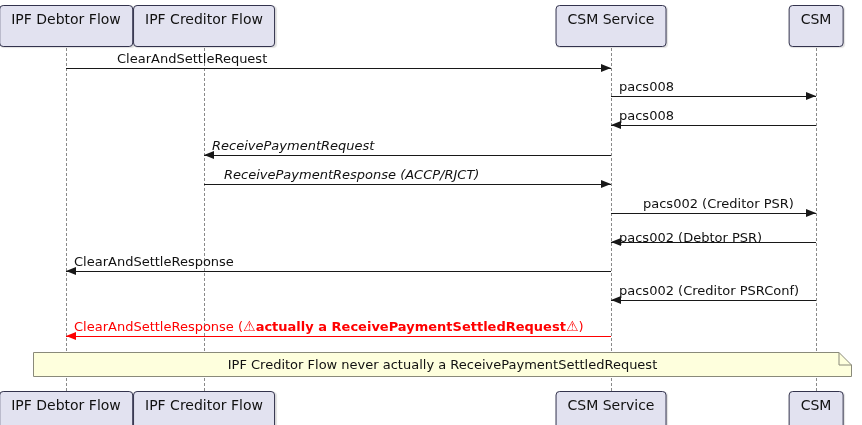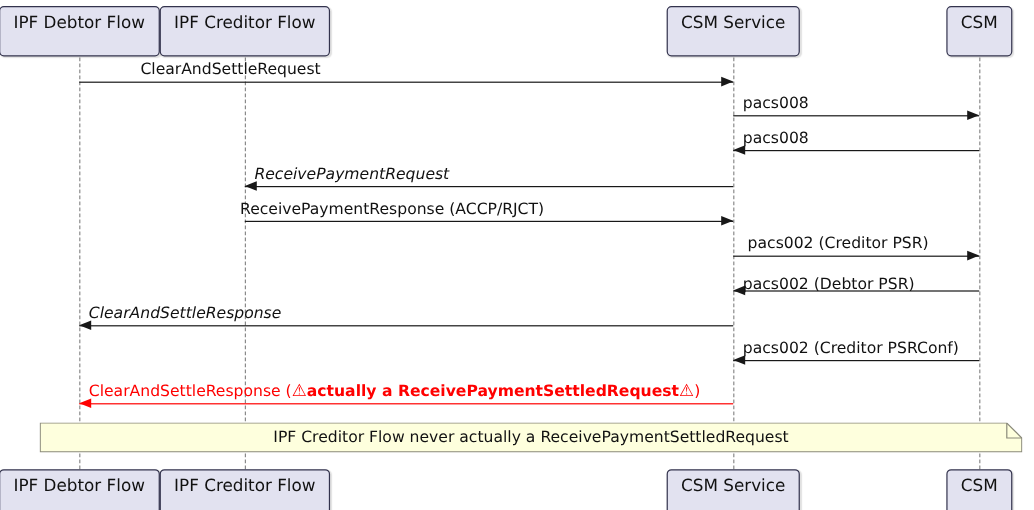--- a/index.html
+++ b/index.html
@@ -104,30 +104,30 @@
       <div class="arrowhead right" style="top: 92px; left: 806px;"></div>
       <div class="msg-label" style="left: 619px; top: 79px;">pacs008</div>
       <div class="msg-line" style="left: 611px; width: 205px; top: 125px;"></div>
       <div class="arrowhead left" style="top: 121px; left: 611px;"></div>
       <div class="msg-label" style="left: 619px; top: 108px;">pacs008</div>
       <div class="msg-line" style="left: 204px; width: 407px; top: 155px;"></div>
       <div class="arrowhead left" style="top: 151px; left: 204px;"></div>
       <div class="msg-label" style="left: 212px; top: 138px; font-style: italic;">ReceivePaymentRequest</div>
       <div class="msg-line" style="left: 204px; width: 407px; top: 184px;"></div>
       <div class="arrowhead right" style="top: 180px; left: 601px;"></div>
-      <div class="msg-label" style="left: 200px; top: 167px;">ReceivePaymentResponse (ACCP/RJCT)</div>
+      <div class="msg-label" style="left: 224px; top: 167px; font-style: italic;">ReceivePaymentResponse (ACCP/RJCT)</div>
       <div class="msg-line" style="left: 611px; width: 205px; top: 213px;"></div>
       <div class="arrowhead right" style="top: 209px; left: 806px;"></div>
-      <div class="msg-label" style="left: 623px; top: 196px;">pacs002 (Creditor PSR)</div>
+      <div class="msg-label" style="left: 643px; top: 196px;">pacs002 (Creditor PSR)</div>
       <div class="msg-line" style="left: 611px; width: 205px; top: 242px;"></div>
       <div class="arrowhead left" style="top: 238px; left: 611px;"></div>
       <div class="msg-label" style="left: 619px; top: 230px;">pacs002 (Debtor PSR)</div>
       <div class="msg-line" style="left: 66px; width: 545px; top: 271px;"></div>
       <div class="arrowhead left" style="top: 267px; left: 66px;"></div>
-      <div class="msg-label" style="left: 74px; top: 254px; font-style: italic;">ClearAndSettleResponse</div>
+      <div class="msg-label" style="left: 74px; top: 254px;">ClearAndSettleResponse</div>
       <div class="msg-line" style="left: 611px; width: 205px; top: 300px;"></div>
       <div class="arrowhead left" style="top: 296px; left: 611px;"></div>
       <div class="msg-label" style="left: 619px; top: 283px;">pacs002 (Creditor PSRConf)</div>
       <div class="msg-line error" style="left: 66px; width: 545px; top: 336px;"></div>
       <div class="arrowhead left error" style="top: 332px; left: 66px;"></div>
       <div class="msg-label error" style="left: 74px; top: 319px;"><span>ClearAndSettleResponse (</span><span class="warn">⚠</span><span class="bold">actually a ReceivePaymentSettledRequest</span><span class="warn">⚠</span><span>)</span></div>
     </div>
   <div id="participants-top">
       <div class="participant" style="left: 66px; top: 5px;">IPF Debtor Flow</div>
       <div class="participant" style="left: 204px; top: 5px;">IPF Creditor Flow</div>

